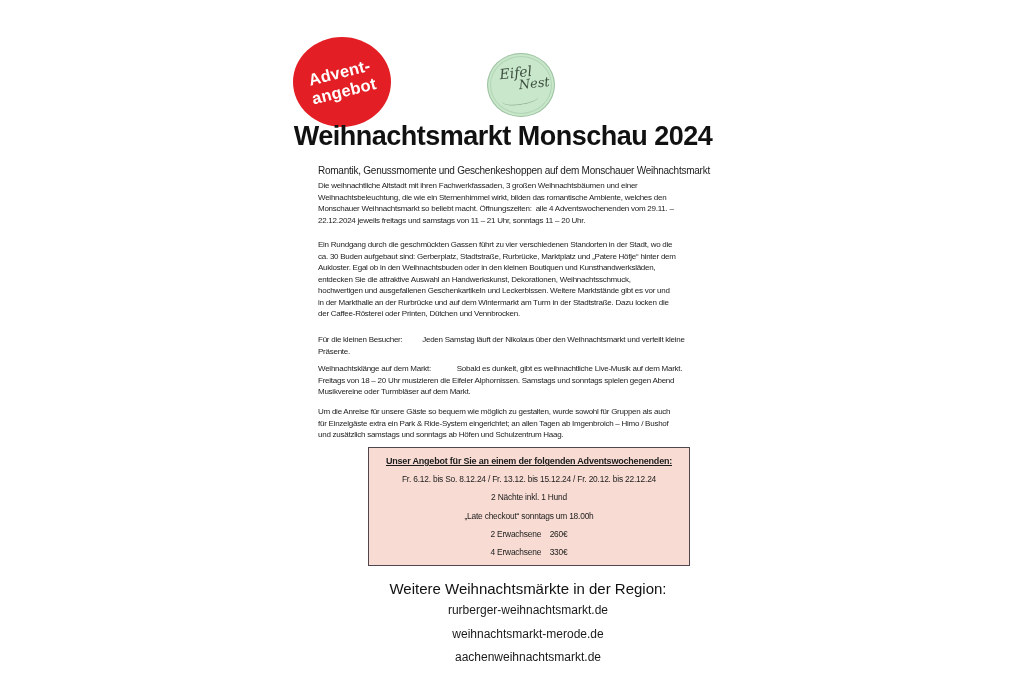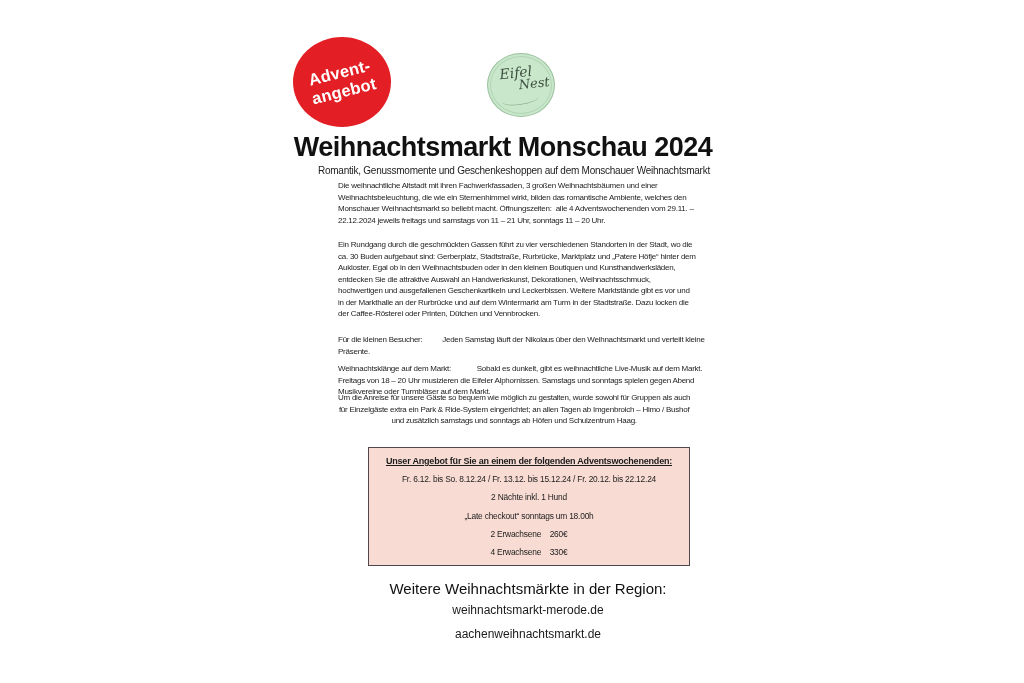--- a/index.html
+++ b/index.html
@@ -65,21 +65,21 @@
     width: 36px; height: 10px;
     border-bottom: 1px solid #7da381;
     border-radius: 50%;
     transform: rotate(-8deg);
     opacity: 0.7;
   }
 
   
   .title {
     position: absolute;
-    left: 283px; top: 132px;
+    left: 283px; top: 121px;
     width: 440px;
     margin: 0;
     text-align: center;
     font-size: 27px;
     font-weight: 600;
     letter-spacing: -0.5px;
     color: #111111;
   }
 
   
@@ -92,26 +92,26 @@
     color: #1c1c1c;
   }
   .body-block {
     position: absolute;
     left: 318px;
     font-size: 8px;
     letter-spacing: -0.25px;
     line-height: 11.5px;
     color: #1c1c1c;
   }
-  .body-line { white-space: pre; margin-left: 20px; }
+  .body-line { white-space: pre; }
   .p1 { top: 180px; }
   .p2 { top: 239px; }
   .p3 { top: 334px; }
   .p4 { top: 363px; }
-  .p5 { top: 392px; text-align: center; }
+  .p5 { top: 406px; }
 
   
   .offer-box {
     position: absolute;
     left: 368px; top: 447px;
     width: 320px; height: 117px;
     background: #f8dcd3;
     border: 1px solid #4f464e;
     display: flex;
     flex-direction: column;
@@ -219,17 +219,18 @@
     </div>
 
   <div class="offer-box">
     <div class="offer-heading">Unser Angebot für Sie an einem der folgenden Adventswochenenden:</div>
     <div class="offer-lines"><div class="offer-line">Fr. 6.12. bis So. 8.12.24 / Fr. 13.12. bis 15.12.24 / Fr. 20.12. bis 22.12.24</div><div class="offer-line">2 Nächte inkl. 1 Hund</div><div class="offer-line">„Late checkout“ sonntags um 18.00h</div><div class="offer-line">2 Erwachsene    260€</div><div class="offer-line">4 Erwachsene    330€</div></div>
   </div>
 
   <div class="footer-heading">Weitere Weihnachtsmärkte in der Region:</div>
 
   <div class="footer-links">
+      <div class="footer-link">rurberger-weihnachtsmarkt.de</div>
       <div class="footer-link">weihnachtsmarkt-merode.de</div>
       <div class="footer-link">aachenweihnachtsmarkt.de</div>
     </div>
 
 </div>
 
 </body></html>

